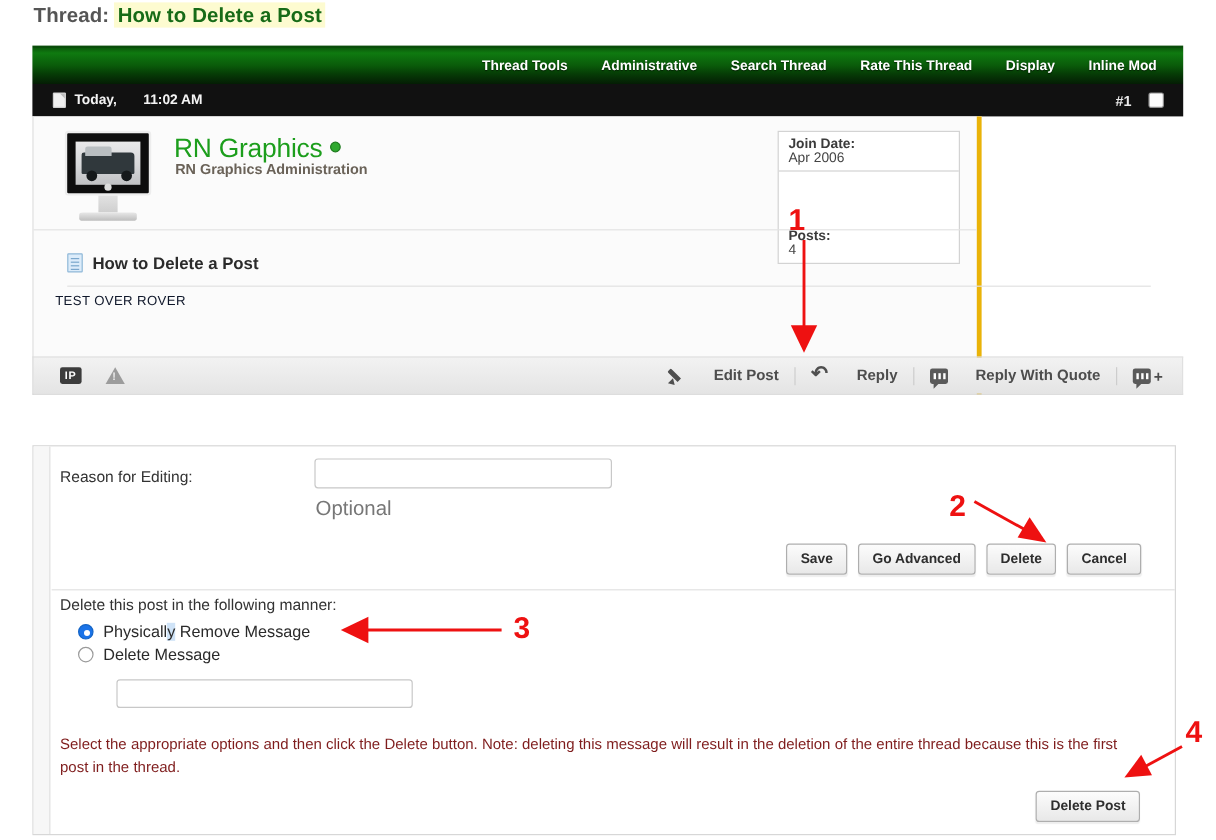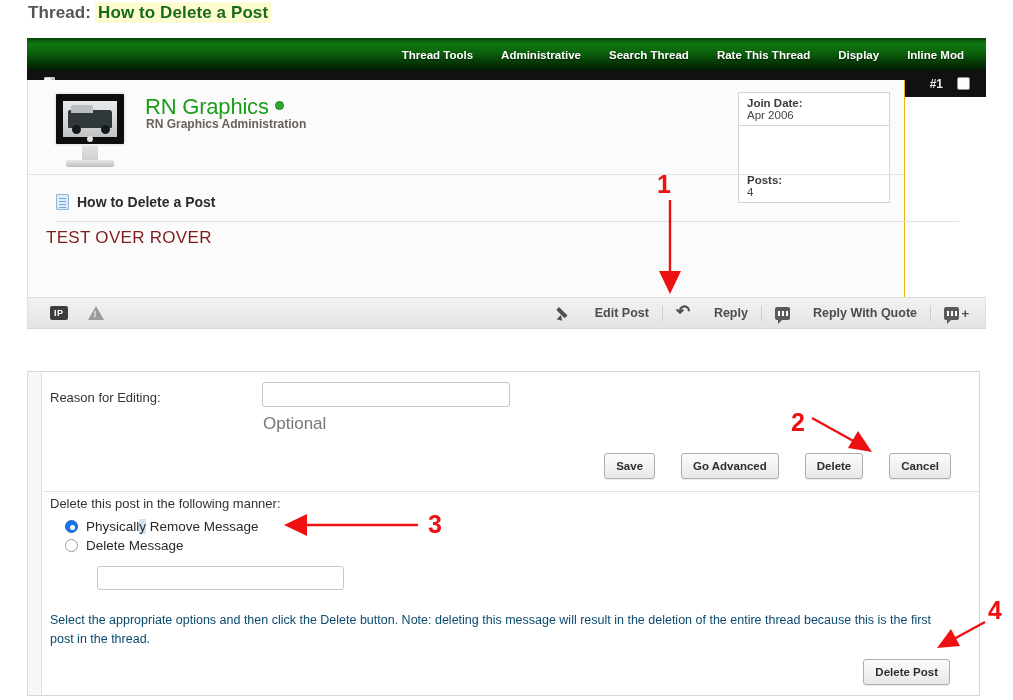--- a/index.html
+++ b/index.html
@@ -66,24 +66,24 @@
     padding-right: 16px; gap: 14px;
   }
   .postbar .pb-num { color: #e8e8e8; font-size: 12px; }
   .pb-check {
     width: 13px; height: 13px; background: #fdfdfd;
     border: 1px solid #8e8e8e; border-radius: 2px; cursor: pointer;
   }
 
   
   .postcard {
-    position: absolute; left: 27px; top: 80px;
-    width: 878px; height: 232px;
+    position: absolute; left: 27px; top: 97px;
+    width: 791px; height: 232px;
     background: #fbfbfb;
-    border-left: 1px solid #e0e0e0; border-right: 1px solid #eab308;
+    border-left: 1px solid #e0e0e0; border-right: 4px solid #eab308;
   }
   .userrow { position: relative; height: 94px; }
 
   
   .avatar {
     position: absolute; left: 22px; top: 12px;
     width: 80px; height: 80px;
   }
   .mon-screen {
     position: absolute; left: 4px; top: 0; width: 72px; height: 54px;
@@ -163,21 +163,21 @@
   .posttitle .pt-icon::before {
     content: ""; position: absolute; left: 2px; top: 3px; right: 2px; height: 1px;
     background: #7ba7cc; box-shadow: 0 3px 0 #7ba7cc, 0 6px 0 #7ba7cc, 0 9px 0 #7ba7cc;
   }
   .titlerule {
     position: absolute; left: 28px; top: 141px; width: 903px;
     height: 1px; background: #e1e1e1;
   }
   .postmsg {
     position: absolute; left: 18px; top: 148px;
-    font-size: 17px; color: #7f1d1d; letter-spacing: 0.3px;
+    font-size: 11px; color: #0f172a; letter-spacing: 0.3px;
   }
 
   
   .actionbar {
     position: absolute; left: 27px; top: 297px;
     width: 959px; height: 32px;
     background: linear-gradient(to bottom,#f2f2f2,#e4e4e4);
     border-top: 1px solid #dcdcdc; border-left: 1px solid #e0e0e0;
     border-right: 1px solid #e0e0e0; border-bottom: 1px solid #d5d5d5;
     display: flex; align-items: center;
@@ -287,21 +287,21 @@
     background: #fff; font-size: 12px; padding: 0 6px;
     font-family: "Liberation Sans", sans-serif;
   }
   .reason-opt {
     position: absolute; left: 220px; top: 42px;
     font-size: 17px; color: #777;
   }
 
   .btnrow {
     position: absolute; right: 28px; top: 81px;
-    display: flex; gap: 26px;
+    display: flex; gap: 9px;
   }
   .gbtn {
     font-family: "Liberation Sans", sans-serif;
     font-size: 11.5px; font-weight: bold; color: #2e2e2e;
     background: linear-gradient(to bottom,#fcfcfc,#e8e8e8);
     border: 1px solid #aeaeae; border-radius: 3px;
     padding: 6px 11px; cursor: pointer;
     box-shadow: 0 1px 1px rgba(0,0,0,0.07);
   }
   .ep-rule {
@@ -327,21 +327,21 @@
   }
   .sel-hl { background: #cfe3f7; }
   .del-input {
     margin: 9px 0 0 47px; width: 247px; height: 24px;
     border: 1px solid #c8c8c8; border-radius: 3px;
     background: #fff; font-size: 12px; padding: 0 6px;
     font-family: "Liberation Sans", sans-serif;
   }
   .del-note {
     margin: 21px 0 0 0; width: 907px;
-    font-size: 12.5px; color: #0c4a6e; line-height: 19px;
+    font-size: 12.5px; color: #7f1d1d; line-height: 19px;
   }
   .deletepost-btn {
     position: absolute; right: 29px; top: 287px;
   }
 
   
   .anno { position: absolute; pointer-events: none; }
   .anno-num {
     position: absolute; color: #ee1111;
     font-family: "Liberation Sans", sans-serif;

